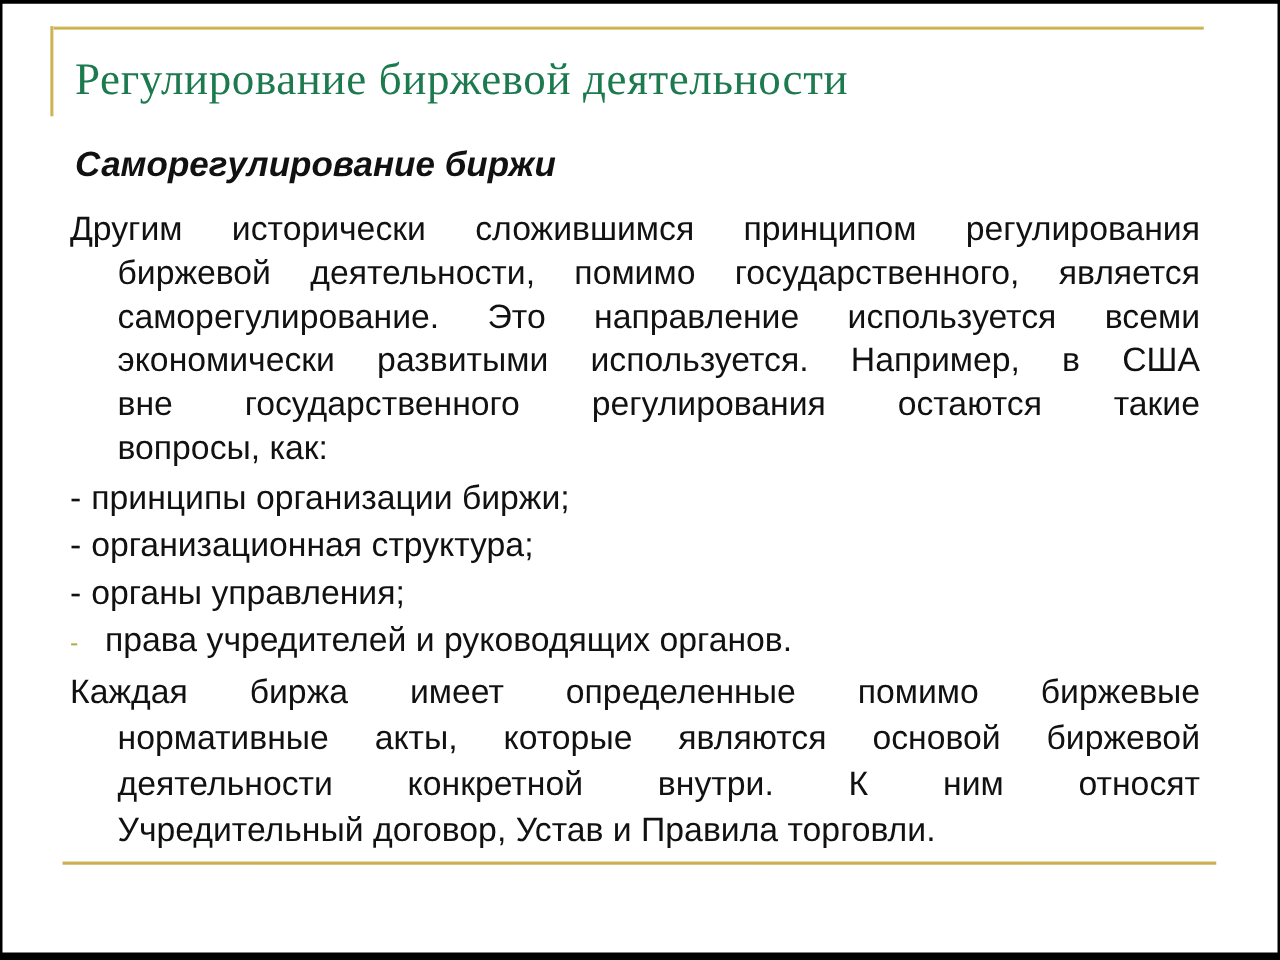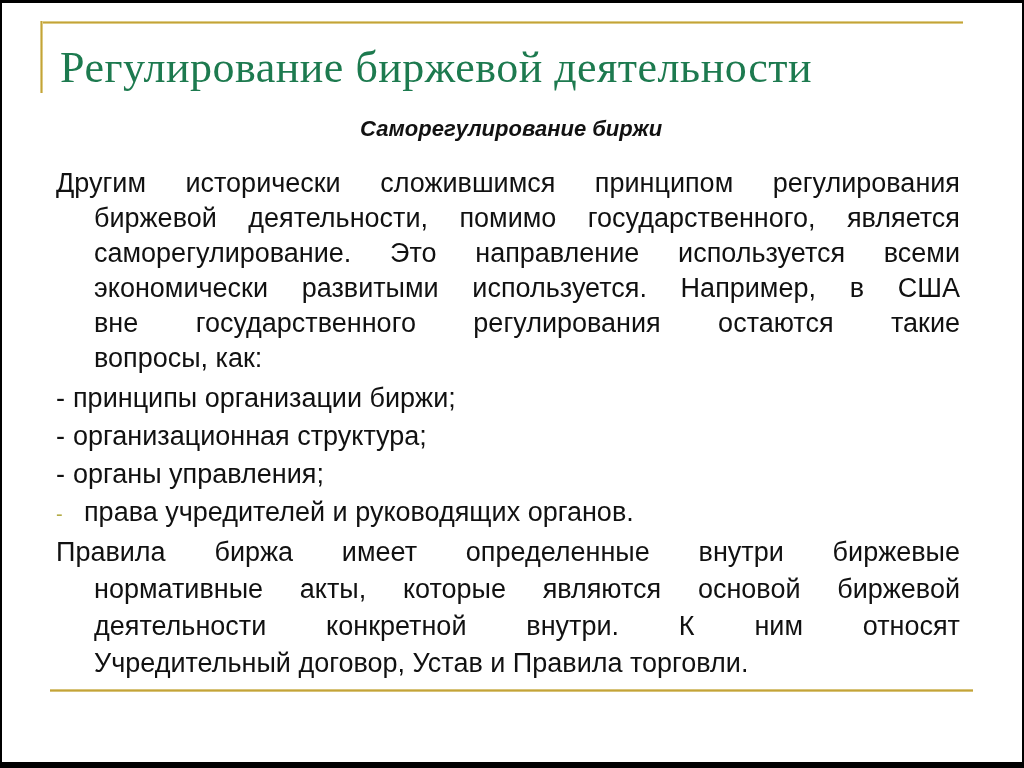--- a/index.html
+++ b/index.html
@@ -31,29 +31,29 @@
     position:absolute;left:38px;top:18px;width:3px;height:72px;
     background:linear-gradient(to right,#e9e0ae,var(--line_gold),#e9e0ae);
   }
   .rule-bottom{
     position:absolute;left:48px;top:686px;width:923px;height:3px;
     background:linear-gradient(to bottom,#e0d39a,var(--line_gold),#e0d39a);
   }
   .title{
     position:absolute;left:58px;top:40px;width:905px;
     font-family:"Liberation Serif", serif;
-    font-size:44px;line-height:1.15;
+    font-size:36px;line-height:1.15;
     color:var(--title_green);
     white-space:nowrap;
     letter-spacing:0.5px;
   }
   .subtitle{
     position:absolute;left:58px;top:113px;width:902px;
-    text-align:center;
-    font-size:22px;font-weight:bold;font-style:italic;
+    text-align:left;
+    font-size:28px;font-weight:bold;font-style:italic;
     color:var(--text_black);
   }
   .body-text{
     position:absolute;left:54px;top:163px;width:904px;
     color:var(--text_black);
     font-size:27px;
   }
   .para1 .ln{line-height:35px;}
   .para2 .ln{line-height:37px;}
   .ln{width:100%;}
@@ -101,21 +101,21 @@
       </div>
       <div class="list-item">
         <span class="bullet">-</span><span>органы управления;</span>
       </div>
       <div class="list-item">
         <span class="bullet gold">-</span><span>права учредителей и руководящих органов.</span>
       </div>
     </div>
 
     <div class="para2">
-      <div class="ln jl">Правила биржа имеет определенные внутри биржевые</div>
+      <div class="ln jl">Каждая биржа имеет определенные помимо биржевые</div>
       <div class="ln jl hang">нормативные акты, которые являются основой биржевой</div>
       <div class="ln jl hang">деятельности конкретной внутри. К ним относят</div>
       <div class="ln ll hang">Учредительный договор, Устав и Правила торговли.</div>
     </div>
 
   </div>
 
   <div class="rule-bottom"></div>
 
 </div>

